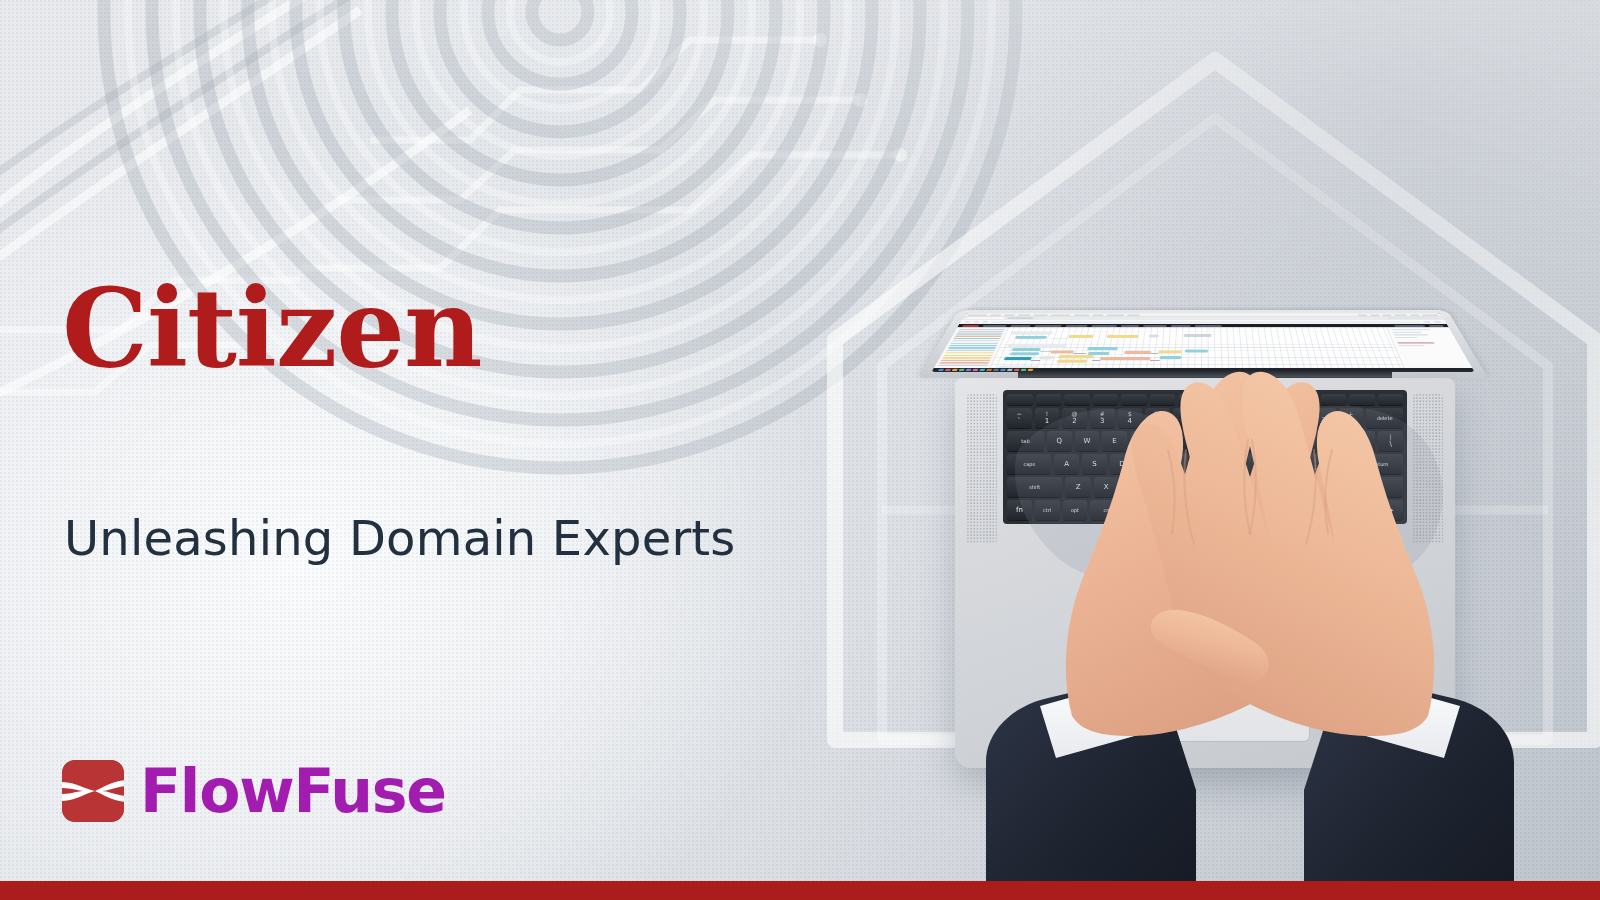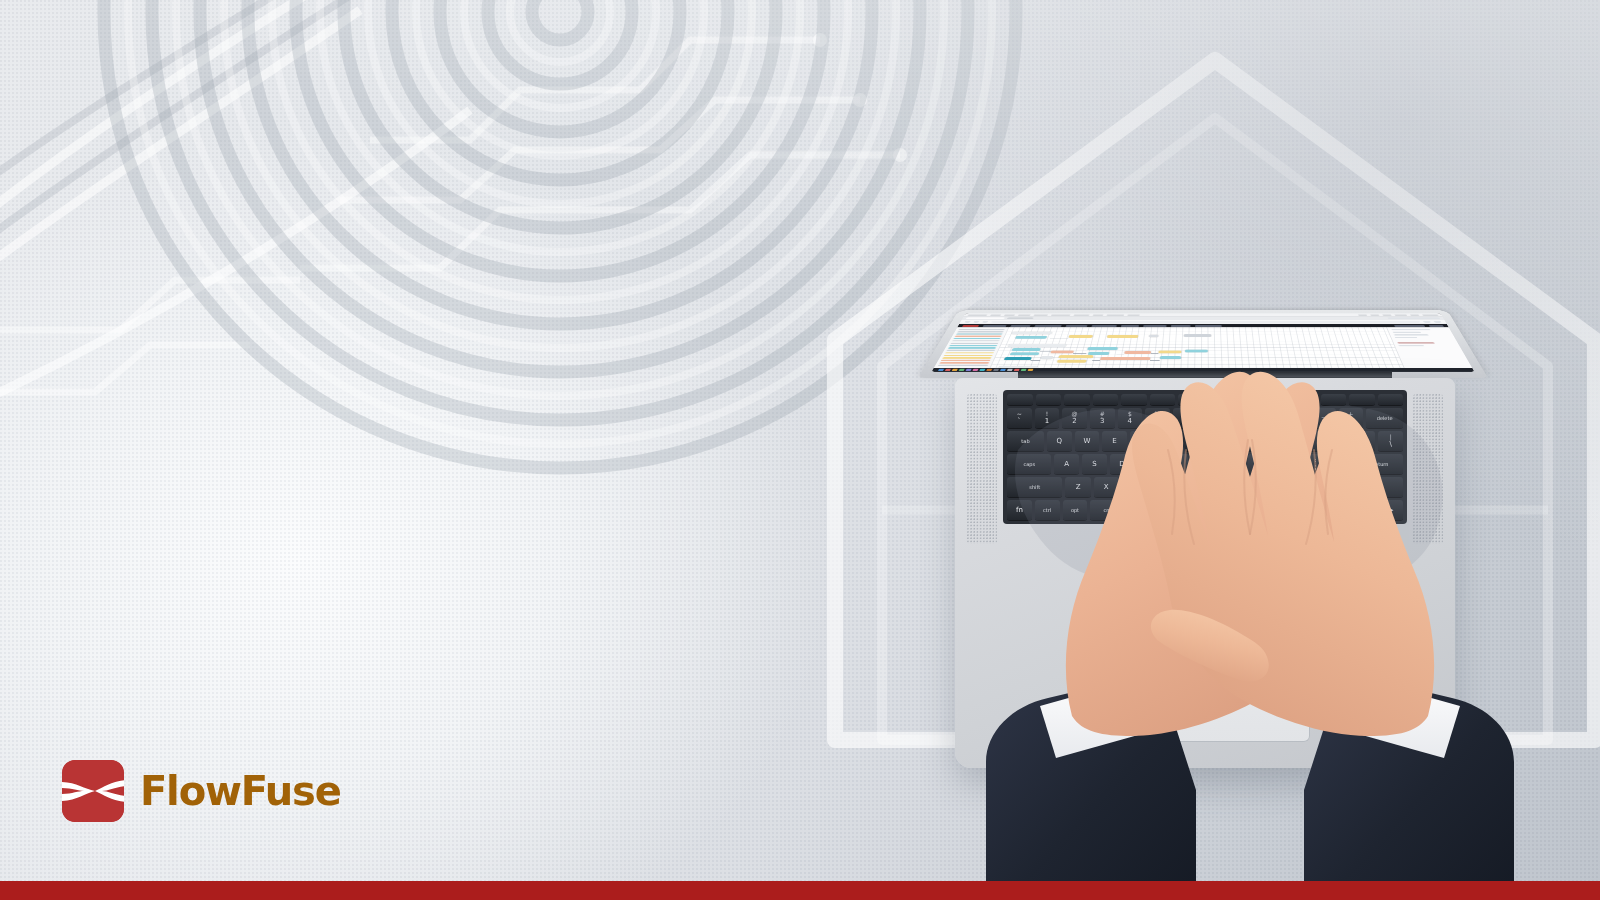--- a/index.html
+++ b/index.html
@@ -126,23 +126,23 @@
     border-radius: 13px;
     background: #b93434;
     position: relative;
     overflow: hidden;
     flex: 0 0 auto;
   }
   .logo-mark svg { display: block; }
   .logo-word {
     font-family: "DejaVu Sans", "Liberation Sans", sans-serif;
     font-weight: 700;
-    font-size: 40px;
+    font-size: 60px;
     letter-spacing: -1.2px;
-    color: #a16207;
+    color: #a21caf;
     line-height: 1;
     white-space: nowrap;
   }
 
   
   .accent-bar {
     position: absolute;
     left: 0;
     bottom: 0;
     width: 100%;
@@ -966,22 +966,24 @@
           <path d="M348 290 C 342 322, 344 356, 350 384"></path>
           <path d="M286 300 C 282 332, 286 366, 294 394"></path>
         </g>
       </svg>
     </div>
   </div>
 
   <div class="content">
 
     <h1 class="headline">
+      <span class="line line-1">Citizen</span>
     </h1>
 
+    <p class="subhead">Unleashing Domain Experts</p>
 
     <div class="logo">
       <div class="logo-mark">
         <svg width="62" height="62" viewBox="0 0 62 62" fill="none" xmlns="http://www.w3.org/2000/svg">
           <rect x="0" y="0" width="62" height="62" rx="13" fill="#b93434"></rect>
           <path d="M-2 22
                    C 14 22, 22 29, 33 31
                    C 24 33, 14 41, -2 41
                    L -2 34
                    C 10 34, 16 31, 22 31

